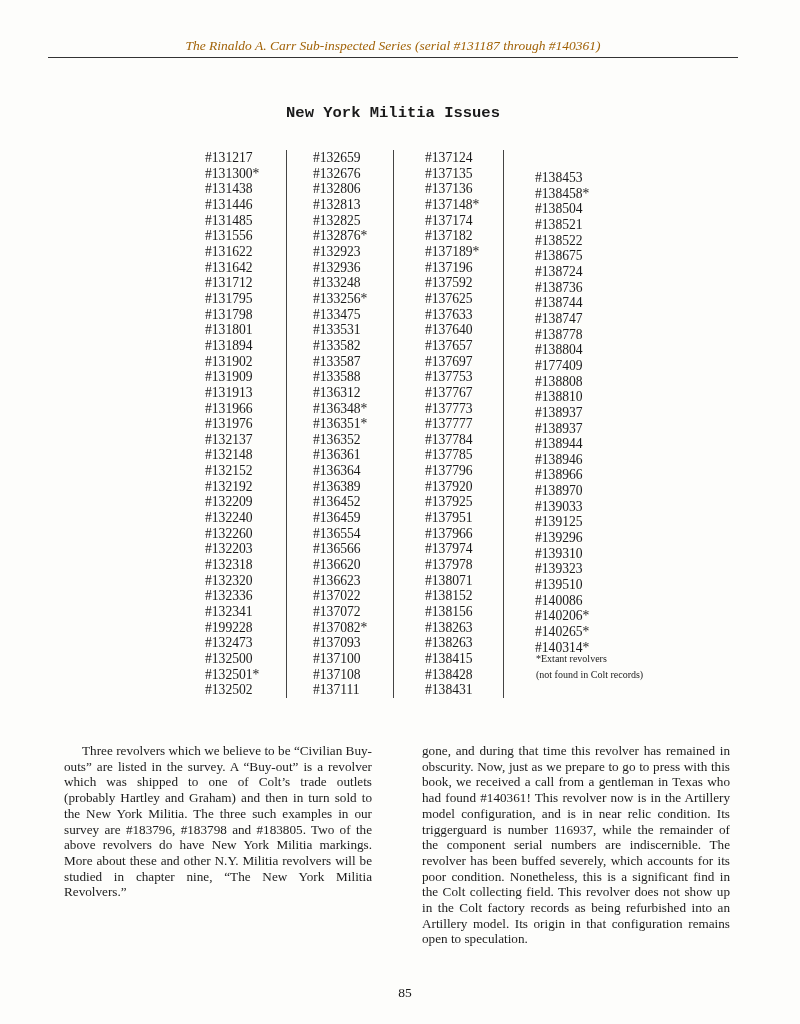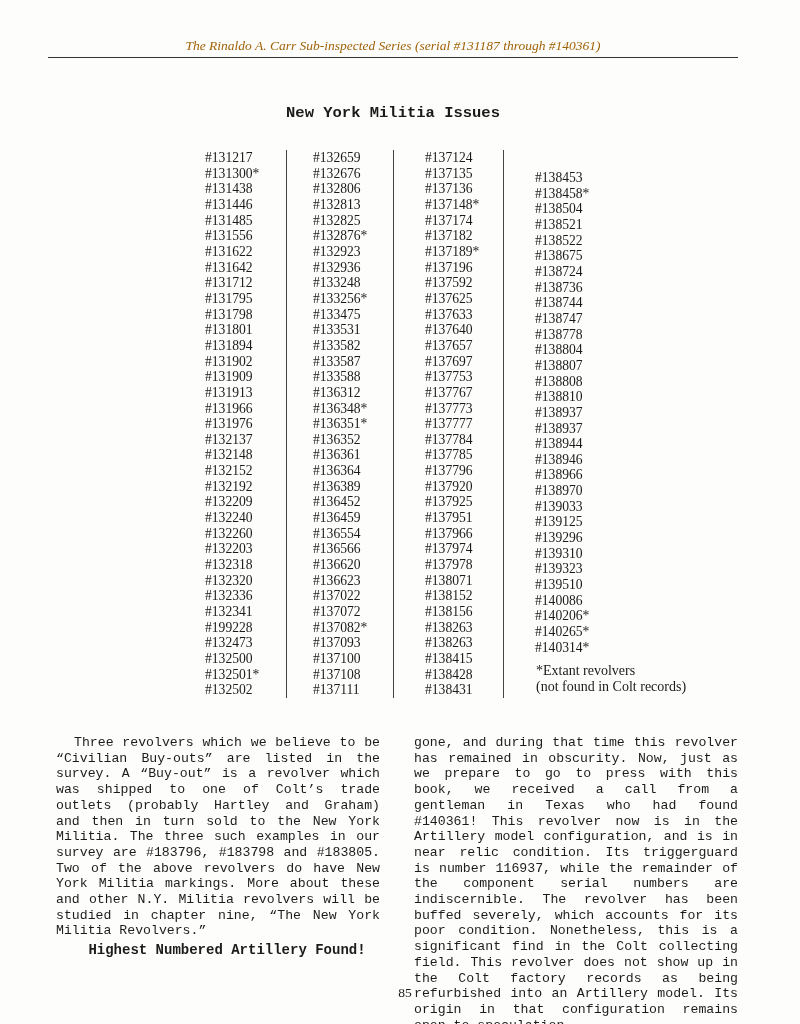--- a/index.html
+++ b/index.html
@@ -32,29 +32,29 @@
     font-size: 13.6px; line-height: 15.65px; color: #1a1a1a;
   }
   .serial-col div { white-space: nowrap; }
   .col-divider {
     position: absolute; top: 150px; height: 548px; width: 0;
     border-left: 1.3px solid #444;
   }
   .footnote {
     position: absolute; left: 536px; top: 651px;
     font-family: "Liberation Serif", serif;
-    font-size: 14px; line-height: 16px; margin-top: 12px;
+    font-size: 10px; line-height: 16px;
   }
   .body-col {
     position: absolute; top: 731px; width: 332px;
     font-family: "Liberation Serif", serif;
     font-size: 13.2px; line-height: 15.7px; color: #1c1c1c;
     text-align: justify;
   }
-  .body-col p { margin: 4px; text-indent: 18px; font-family: Liberation Mono, monospace; }
+  .body-col p { margin: 12px; text-indent: 18px; }
   .body-col p.noindent { text-indent: 0; }
   .subhead {
     text-align: center; font-weight: bold; font-size: 14px;
     margin: 10px 0 4px 0; text-indent: 0;
   }
   .page-number {
     position: absolute; left: 0; top: 985px; width: 786px; text-align: center;
     font-family: "Liberation Serif", serif; font-size: 13.5px; margin-left: 12px;
   }
 </style>
@@ -186,21 +186,21 @@
     <div>#138504</div>
     <div>#138521</div>
     <div>#138522</div>
     <div>#138675</div>
     <div>#138724</div>
     <div>#138736</div>
     <div>#138744</div>
     <div>#138747</div>
     <div>#138778</div>
     <div>#138804</div>
-    <div>#138807</div>
+    <div>#177409</div>
     <div>#138808</div>
     <div>#138810</div>
     <div>#138937</div>
     <div>#138937</div>
     <div>#138944</div>
     <div>#138946</div>
     <div>#138966</div>
     <div>#138970</div>
     <div>#139033</div>
     <div>#139125</div>
@@ -214,20 +214,19 @@
     <div>#140314*</div>
   </div>
 
 <div class="footnote">
   <div>*Extant revolvers</div>
   <div>(not found in Colt records)</div>
 </div>
 
 <div class="body-col" style="left:52px;">
   <p>Three revolvers which we believe to be “Civilian Buy-outs” are listed in the survey. A “Buy-out” is a revolver which was shipped to one of Colt’s trade outlets (probably Hartley and Graham) and then in turn sold to the New York Militia. The three such examples in our survey are #183796, #183798 and #183805. Two of the above revolvers do have New York Militia markings. More about these and other N.Y. Militia revolvers will be studied in chapter nine, “The New York Militia Revolvers.”</p>
-  <p class="subhead">Highest Numbered Artillery Found!</p>
 </div>
 
 <div class="body-col" style="left:410px;">
   <p class="noindent">gone, and during that time this revolver has remained in obscurity. Now, just as we prepare to go to press with this book, we received a call from a gentleman in Texas who had found #140361! This revolver now is in the Artillery model configuration, and is in near relic condition. Its triggerguard is number 116937, while the remainder of the component serial numbers are indiscernible. The revolver has been buffed severely, which accounts for its poor condition. Nonetheless, this is a significant find in the Colt collecting field. This revolver does not show up in the Colt factory records as being refurbished into an Artillery model. Its origin in that configuration remains open to speculation.</p>
 </div>
 
 <div class="page-number">85</div>
 
 </body></html>

